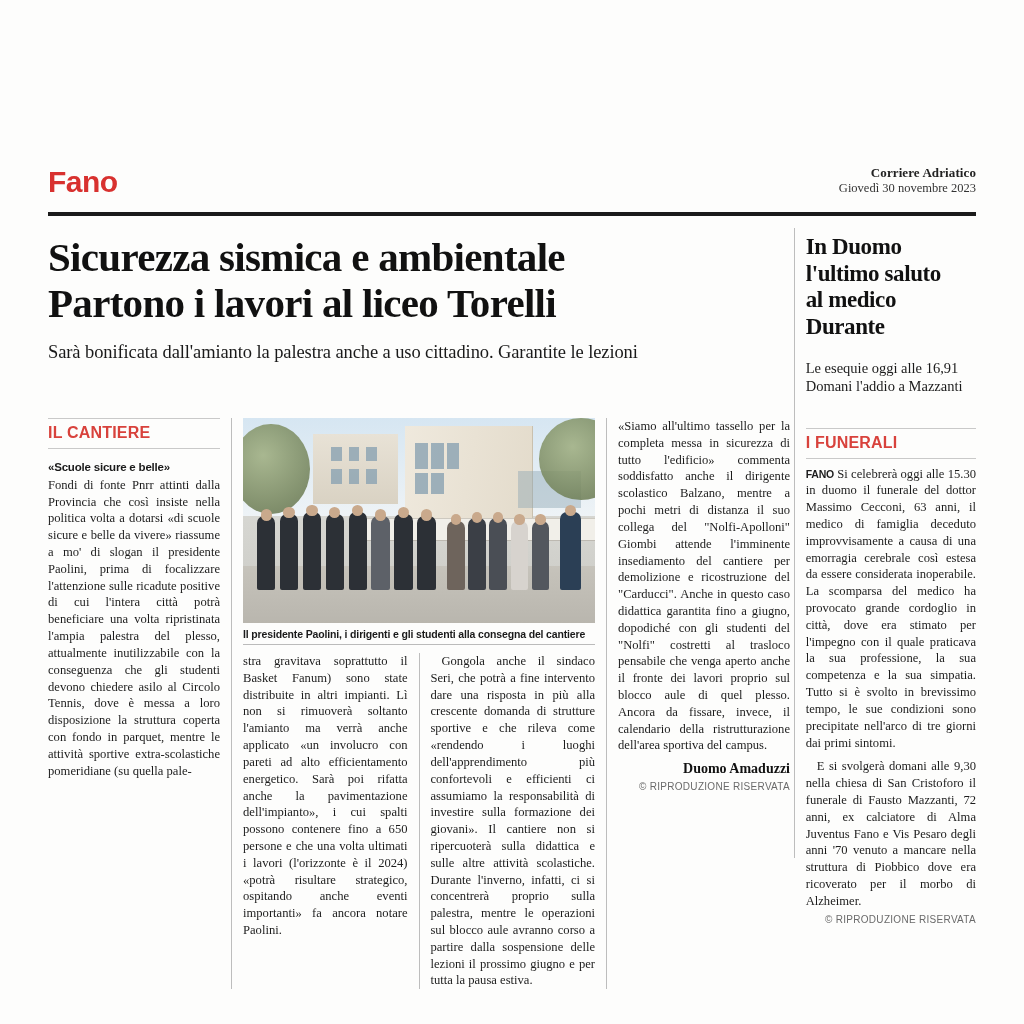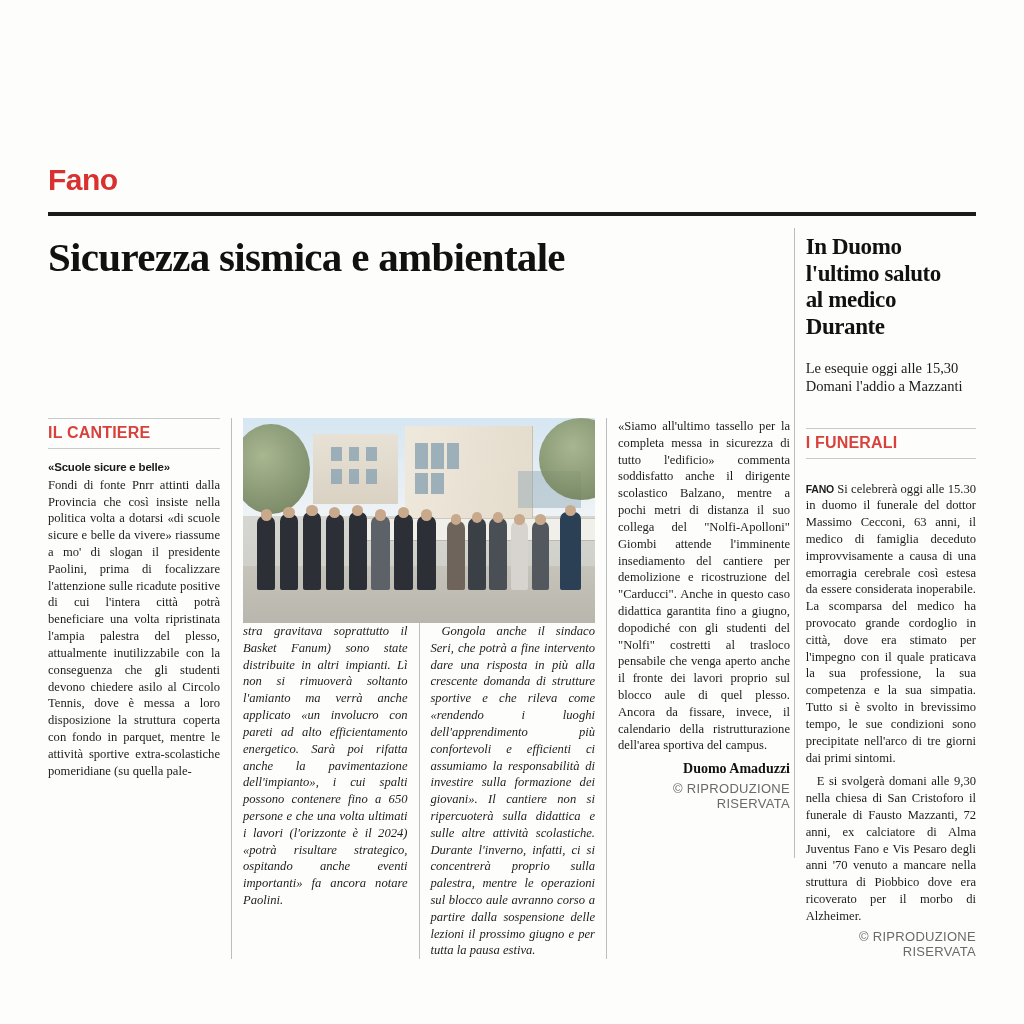--- a/index.html
+++ b/index.html
@@ -251,59 +251,64 @@
     font-size: 10.5px;
     color: #1a1a1a;
     letter-spacing: -0.15px;
     padding-top: 5px;
     border-bottom: 1px solid #bbb;
     padding-bottom: 4px;
   }
 
   .photo-under {
     display: flex;
-    margin-top: 0;
-    font-style: italic;
+    margin-top: 8px;
   }
   .pu-col { width: 172px; }
 
   .byline {
     font-family: "Liberation Serif", serif;
     font-weight: bold;
     font-size: 14px;
     text-align: right;
     margin-top: 7px;
     color: #111;
   }
   .copyright {
     font-family: "Liberation Sans", sans-serif;
-    font-size: 13px;
+    font-size: 10px;
     letter-spacing: 0.3px;
     text-align: right;
     color: #6a6a6a;
     margin-top: 4px;
   }
 </style>
 </head>
 <body>
 
 <div class="page">
 
   <div class="masthead">
     <div class="city-name">Fano</div>
+    <div class="paper-info">
+      <div class="paper-name">Corriere Adriatico</div>
+      <div class="paper-date">Giovedì 30 novembre 2023</div>
+    </div>
   </div>
   <div class="rule-thick"></div>
 
   <div class="body-grid">
 
     <div class="left-block">
 
       <h1 class="headline">
         <span class="l1">Sicurezza sismica e ambientale</span>
+        <span class="l2">Partono i lavori al liceo Torelli</span>
       </h1>
+      <div class="subhead">Sarà bonificata dall'amianto la palestra anche a uso cittadino. Garantite le lezioni</div>
 
       <div class="lower">
 
         <div class="col col-1">
           <div class="kicker-wrap">
             <div class="kicker-rule-top"></div>
             <div class="kicker">IL CANTIERE</div>
             <div class="kicker-rule-bot"></div>
           </div>
           <div class="subhead-small">«Scuole sicure e belle»</div>
@@ -359,20 +364,21 @@
             <div class="ph-person" style="left:70%;width:5%;height:35%;background:#4a4e55;"></div>
             <div class="ph-head" style="left:71%;bottom:49%;width:3%;height:5%;"></div>
             <div class="ph-person" style="left:76%;width:5%;height:34%;background:#d7d3ce;"></div>
             <div class="ph-head" style="left:77%;bottom:48%;width:3%;height:5%;"></div>
             <div class="ph-person" style="left:82%;width:5%;height:34%;background:#53575e;"></div>
             <div class="ph-head" style="left:83%;bottom:48%;width:3%;height:5%;"></div>
             <div class="ph-person" style="left:90%;width:6%;height:38%;background:#2b3f55;"></div>
             <div class="ph-head" style="left:91.5%;bottom:52%;width:3.2%;height:5.5%;"></div>
           </div>
 
+          <div class="photo-caption">Il presidente Paolini, i dirigenti e gli studenti alla consegna del cantiere</div>
 
           <div class="photo-under">
             <div class="pu-col">
               <div class="bodytext">
                 <p class="noindent">stra gravitava soprattutto il Basket Fanum) sono state distribuite in altri impianti. Lì non si rimuoverà soltanto l'amianto ma verrà anche applicato «un involucro con pareti ad alto efficientamento energetico. Sarà poi rifatta anche la pavimentazione dell'impianto», i cui spalti possono contenere fino a 650 persone e che una volta ultimati i lavori (l'orizzonte è il 2024) «potrà risultare strategico, ospitando anche eventi importanti» fa ancora notare Paolini.</p>
               </div>
             </div>
             <div class="vrule"></div>
             <div class="pu-col">
               <div class="bodytext">
@@ -398,31 +404,31 @@
     <div class="vrule"></div>
 
     <div class="right-block">
       <h2 class="side-headline">
         <span>In Duomo</span>
         <span>l'ultimo saluto</span>
         <span>al medico</span>
         <span>Durante</span>
       </h2>
       <div class="side-sub">
-        <span>Le esequie oggi alle 15,30</span>
+        <span>Le esequie oggi alle 16,91</span>
         <span>Domani l'addio a Mazzanti</span>
       </div>
 
       <div class="kicker-wrap" style="margin-top:32px;">
         <div class="kicker-rule-top"></div>
         <div class="kicker">I FUNERALI</div>
         <div class="kicker-rule-bot"></div>
       </div>
 
-      <div class="bodytext" style="margin-top:22px;">
+      <div class="bodytext" style="margin-top:7px;">
         <p class="noindent"><span class="dateline">FANO</span><span> Si celebrerà oggi alle 15.30 in duomo il funerale del dottor Massimo Cecconi, 63 anni, il medico di famiglia deceduto improvvisamente a causa di una emorragia cerebrale così estesa da essere considerata inoperabile. La scomparsa del medico ha provocato grande cordoglio in città, dove era stimato per l'impegno con il quale praticava la sua professione, la sua competenza e la sua simpatia. Tutto si è svolto in brevissimo tempo, le sue condizioni sono precipitate nell'arco di tre giorni dai primi sintomi.</span></p>
         <p>E si svolgerà domani alle 9,30 nella chiesa di San Cristoforo il funerale di Fausto Mazzanti, 72 anni, ex calciatore di Alma Juventus Fano e Vis Pesaro degli anni '70 venuto a mancare nella struttura di Piobbico dove era ricoverato per il morbo di Alzheimer.</p>
       </div>
       <div class="copyright">© RIPRODUZIONE RISERVATA</div>
     </div>
 
   </div>
 </div>
 
 </body></html>

